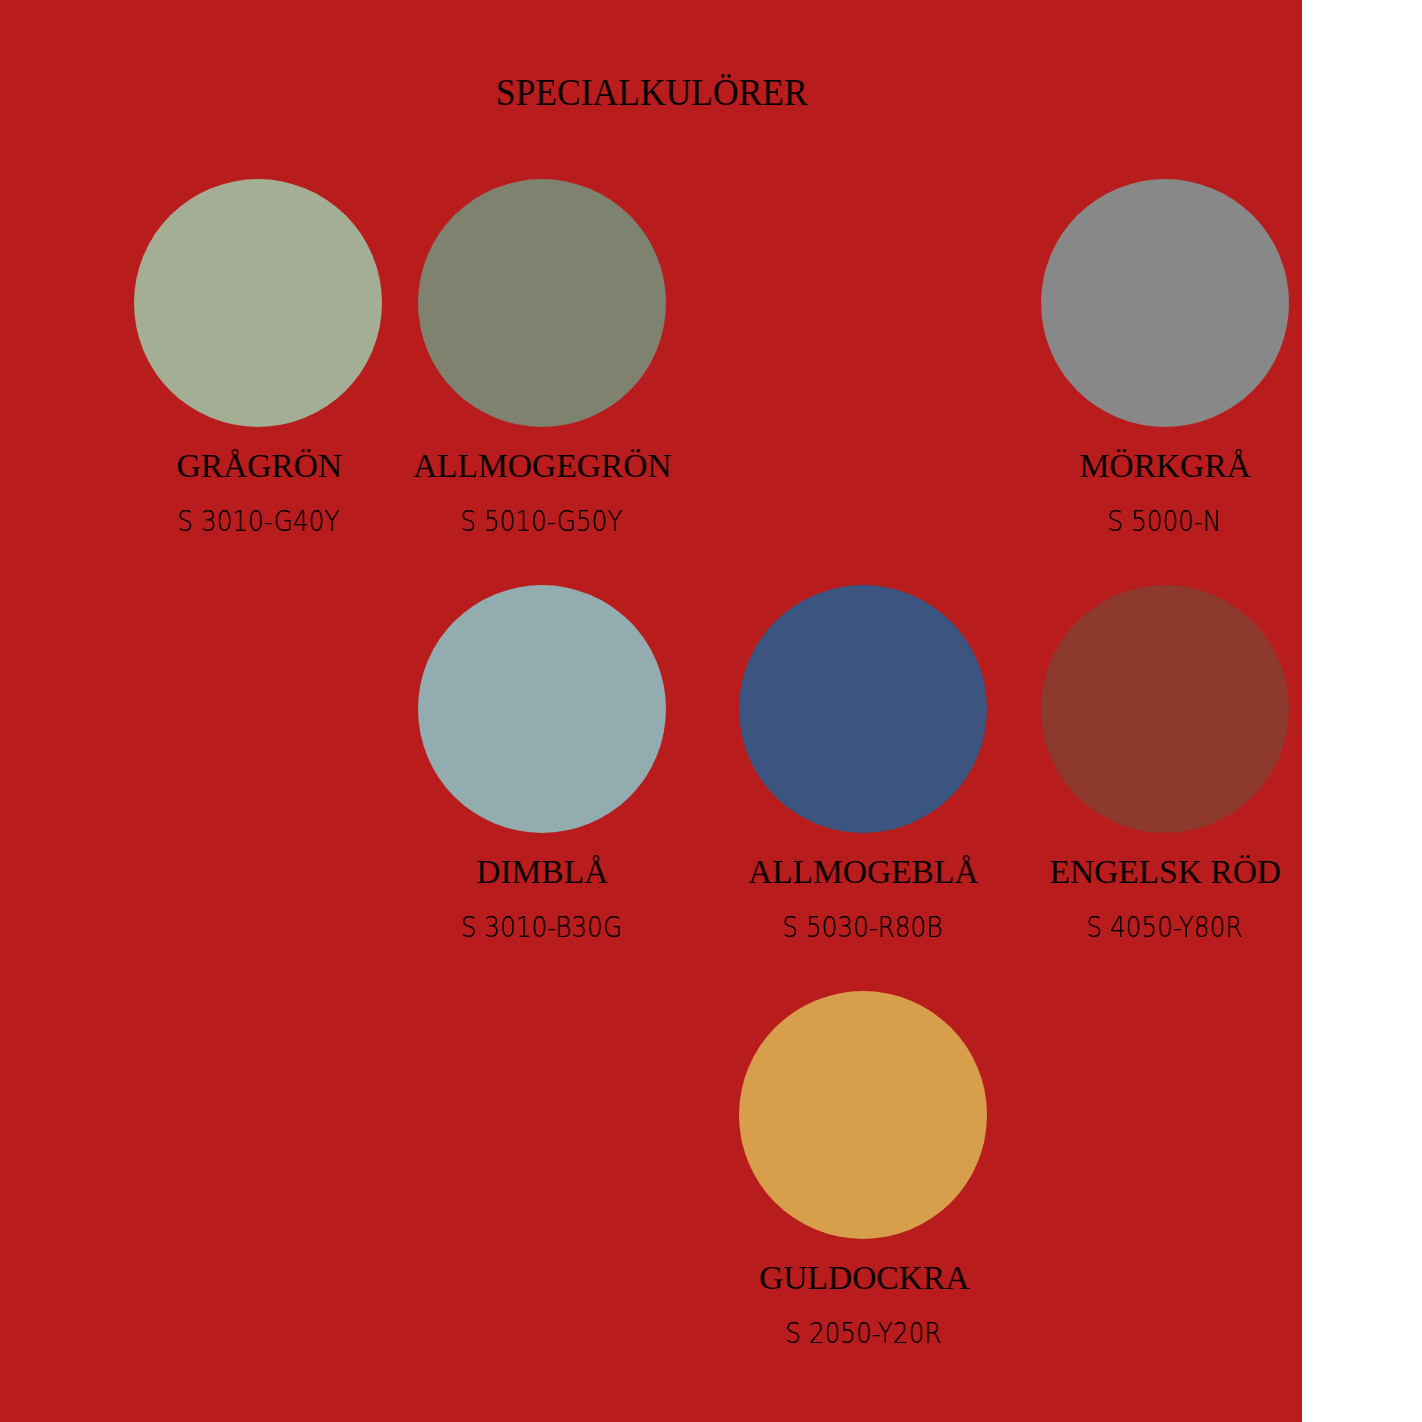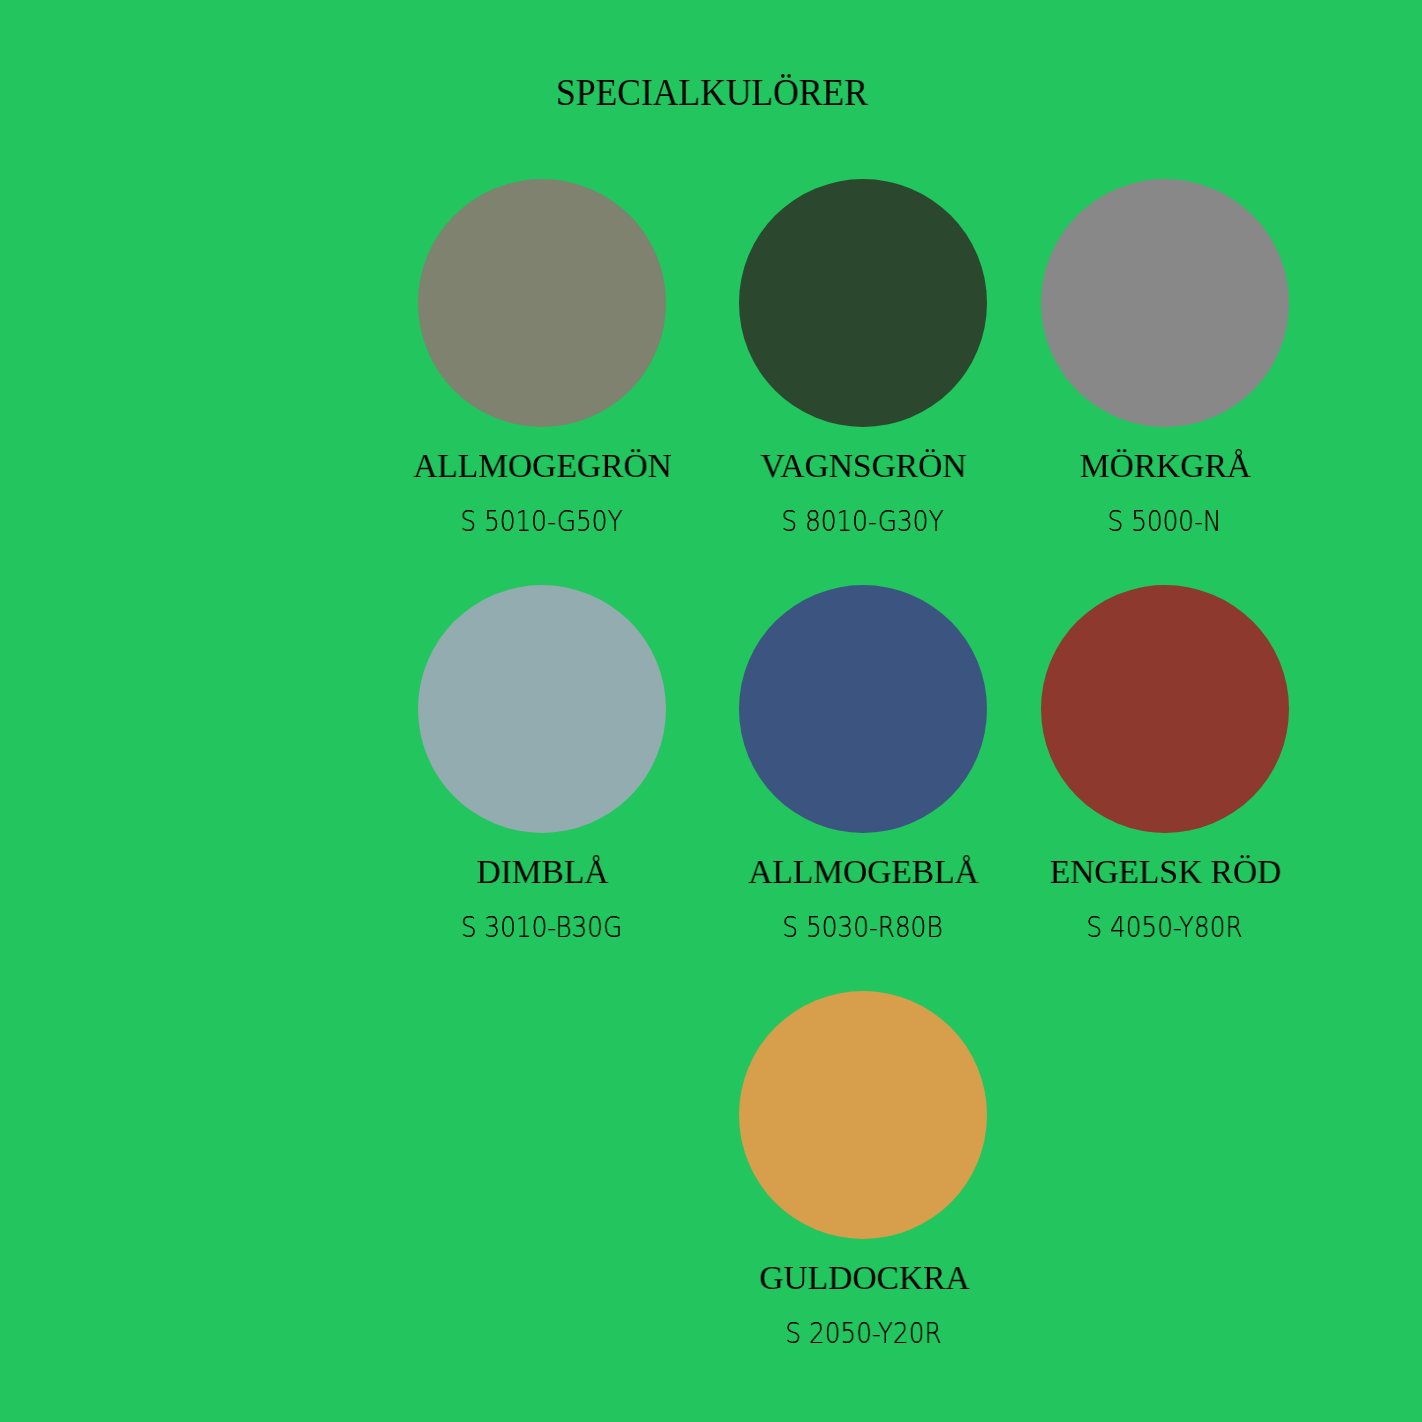--- a/index.html
+++ b/index.html
@@ -6,22 +6,22 @@
   html, body { margin:0; padding:0; }
   body {
     width:1422px; height:1422px;
     background:#ffffff;
     font-family:"Liberation Serif", serif;
     overflow:hidden;
     position:relative;
   }
   #page {
     position:absolute;
-    left:0; top:0; width:1422px; height:1422px;
-    background:#22c55e;
+    left:0; top:0; width:1302px; height:1422px;
+    background:#b91c1c;
     transform:translateZ(0);
   }
 
   
   #title {
     position:absolute;
     left:0; right:0;
     top:72px;
     text-align:center;
     font-family:"Liberation Serif", serif;
@@ -87,32 +87,32 @@
 </style>
 </head>
 <body style="background: rgb(255, 255, 255);">
 
 <div id="page">
 
   <div id="title">SPECIALKULÖRER</div>
 
   <div id="grid">
 
+    <div class="cell row-1 col-1">
+      <div class="swatch" style="background: rgb(164, 174, 148);"></div>
+      <div class="cname">GRÅGRÖN</div>
+      <div class="ccode">S 3010-G40Y</div>
+    </div>
 
     <div class="cell row-1 col-2">
       <div class="swatch" style="background: rgb(126, 130, 110);"></div>
       <div class="cname">ALLMOGEGRÖN</div>
       <div class="ccode">S 5010-G50Y</div>
     </div>
 
-    <div class="cell row-1 col-3">
-      <div class="swatch" style="background: rgb(43, 72, 47);"></div>
-      <div class="cname">VAGNSGRÖN</div>
-      <div class="ccode">S 8010-G30Y</div>
-    </div>
 
     <div class="cell row-1 col-4">
       <div class="swatch" style="background: rgb(136, 136, 136);"></div>
       <div class="cname">MÖRKGRÅ</div>
       <div class="ccode">S 5000-N</div>
     </div>
 
 
     <div class="cell row-2 col-2">
       <div class="swatch" style="background: rgb(147, 172, 175);"></div>

